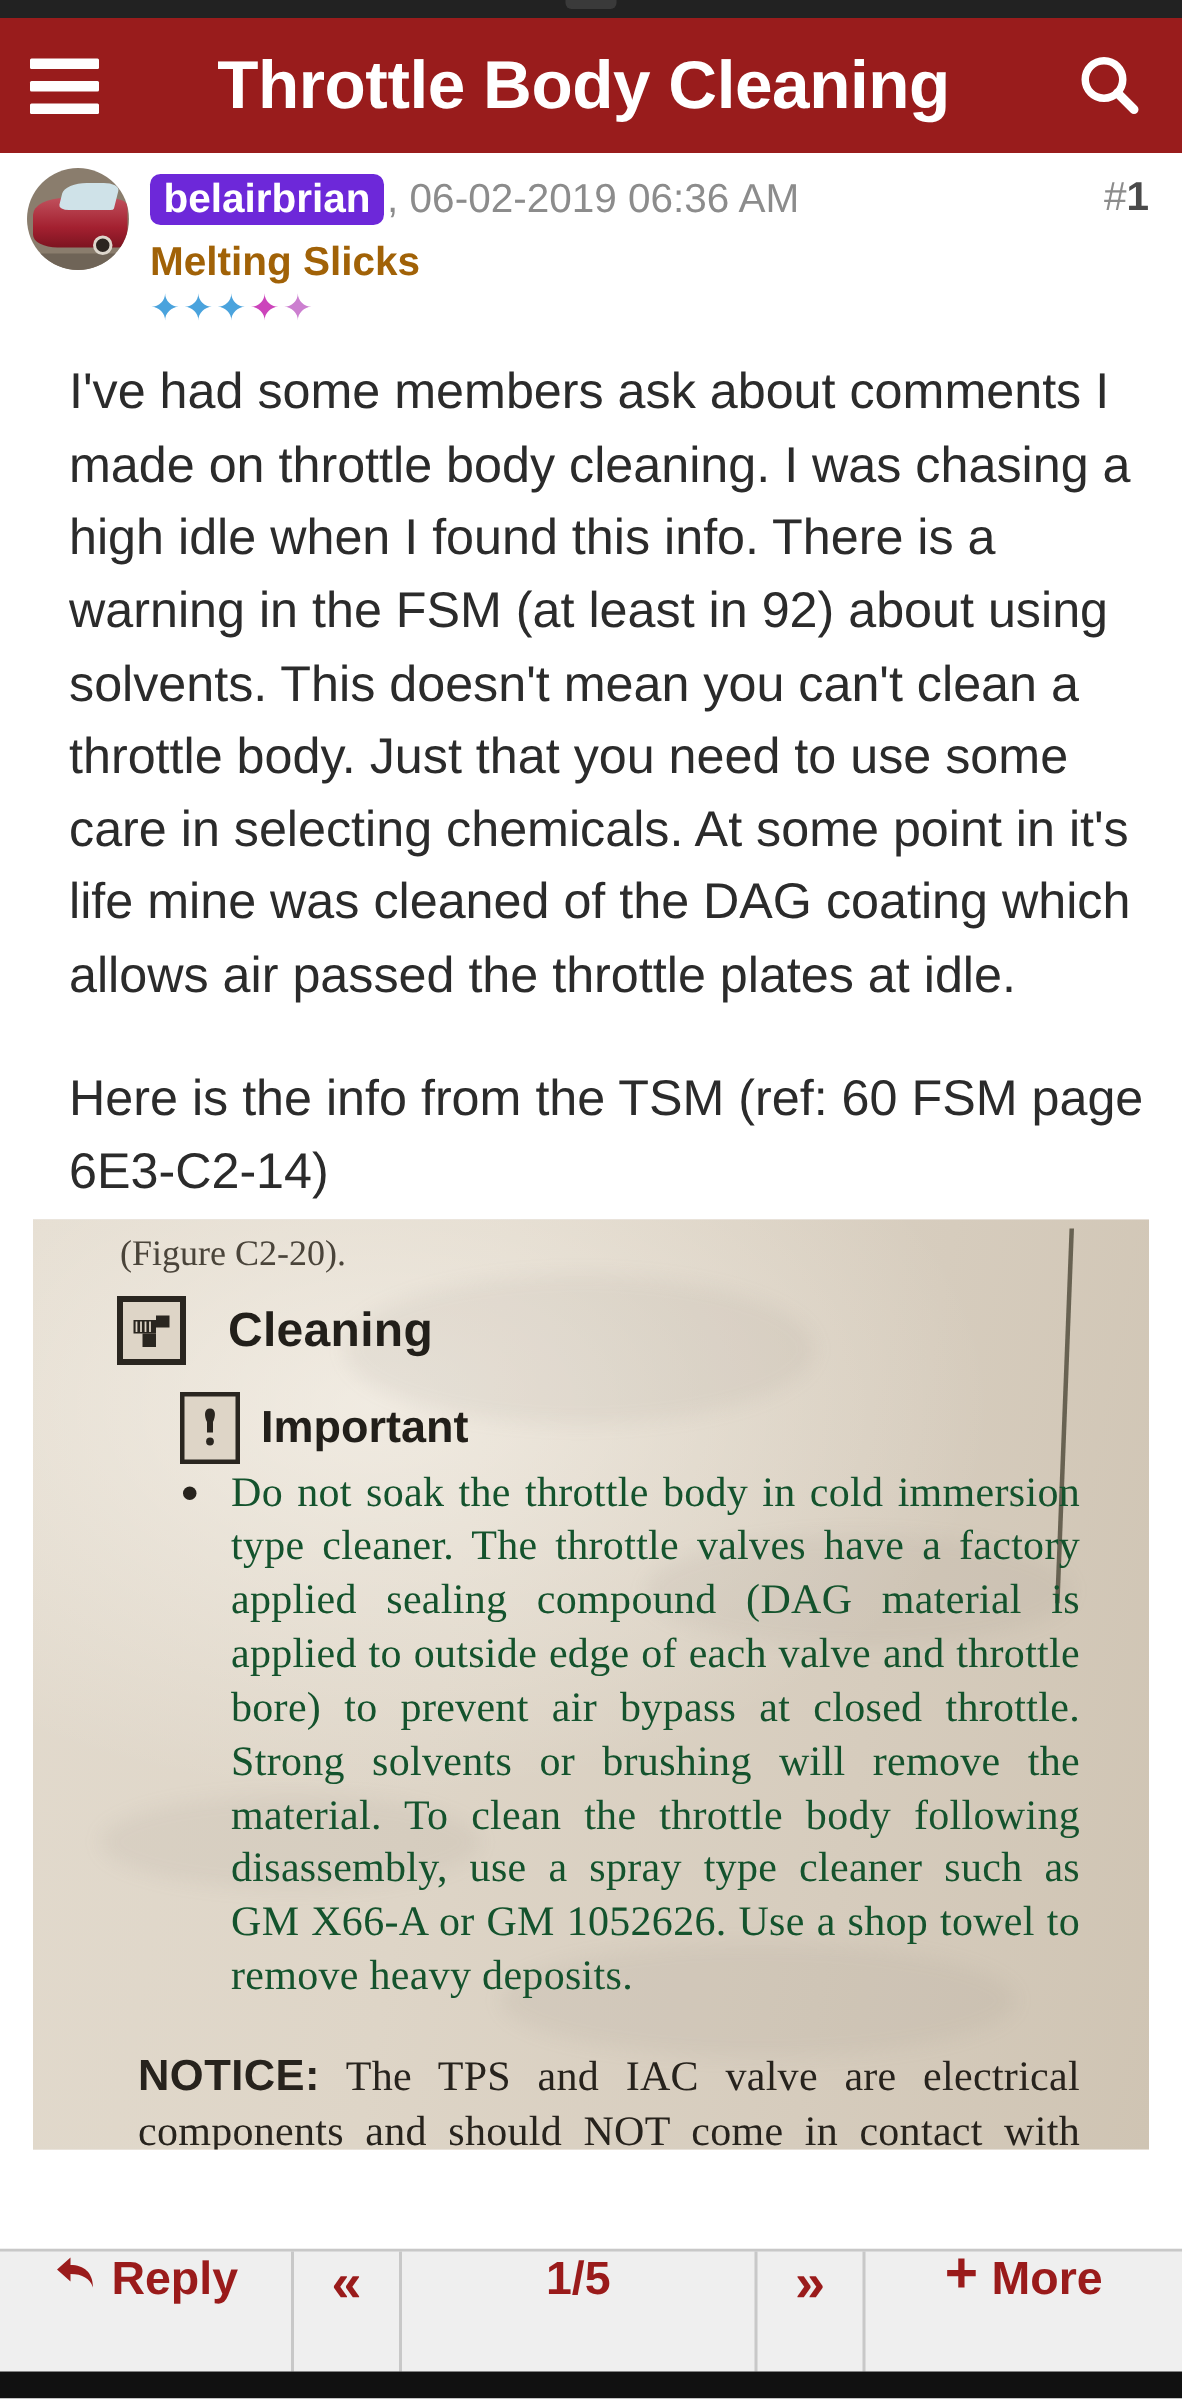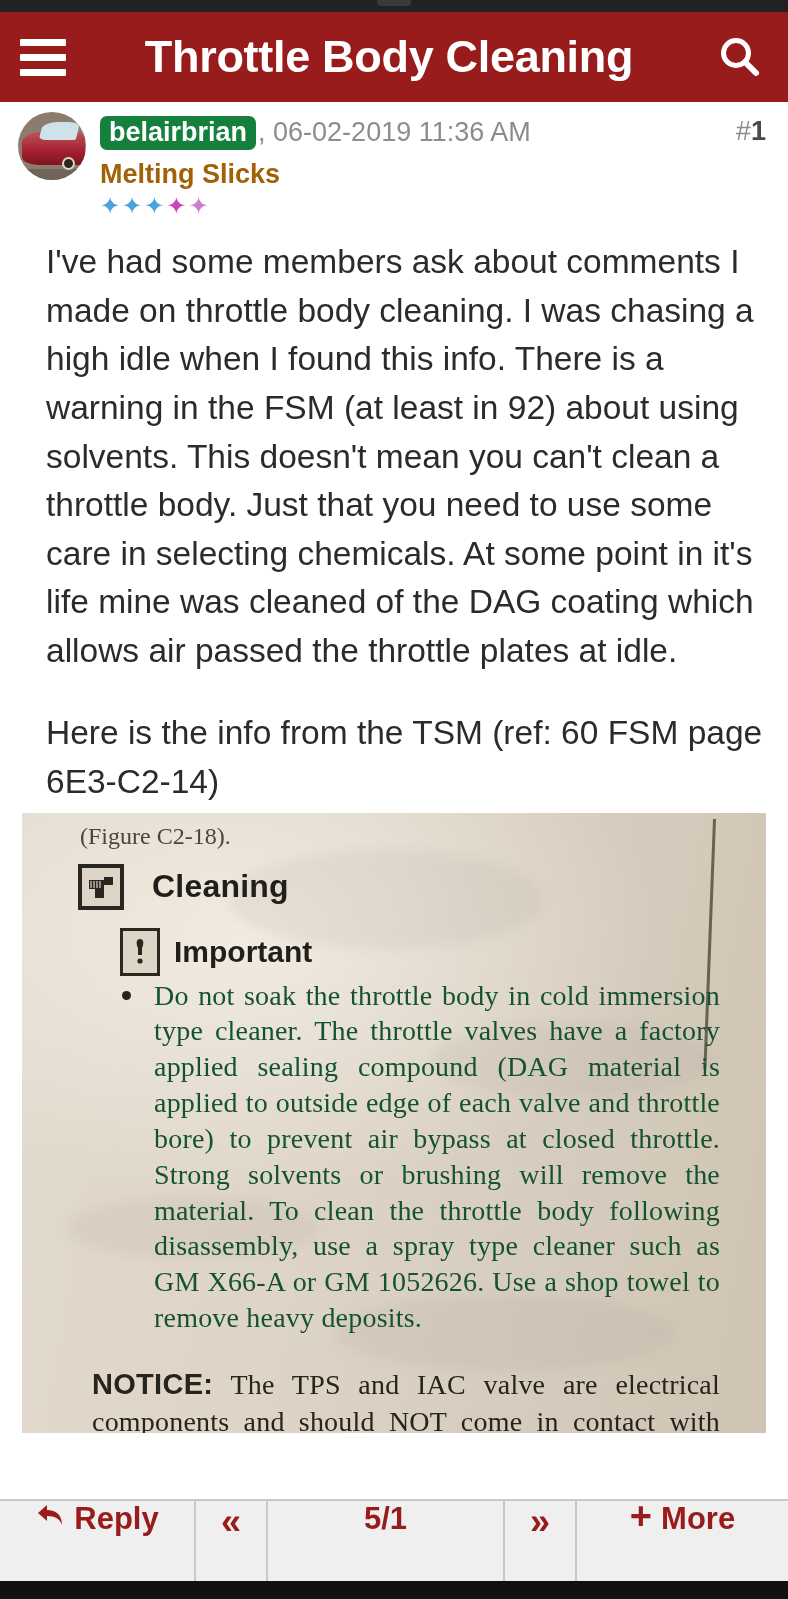--- a/index.html
+++ b/index.html
@@ -150,21 +150,21 @@
   .meta-col { flex: 1 1 auto; min-width: 0; padding-top: 4px; }
 
   .meta-line-1 {
     display: flex;
     align-items: baseline;
     flex-wrap: nowrap;
     white-space: nowrap;
   }
   .username-badge {
     display: inline-block;
-    background: #15803d;
+    background: #6d28d9;
     color: #ffffff;
     font-size: 27px;
     font-weight: bold;
     border-radius: 7px;
     padding: 2px 9px 4px 9px;
     line-height: 1.05;
   }
   .post-date {
     color: #8c8c8c;
     font-size: 27px;
@@ -397,21 +397,21 @@
       <div class="avatar">
         <div class="car-ground"></div>
         <div class="car-body"></div>
         <div class="car-glass"></div>
         <div class="car-wheel"></div>
       </div>
 
       <div class="meta-col">
         <div class="meta-line-1">
           <span class="username-badge">belairbrian</span>
-          <span class="post-date"><span>, </span><span>06-02-2019 11:36 AM</span></span>
+          <span class="post-date"><span>, </span><span>06-02-2019 06:36 AM</span></span>
         </div>
         <div class="user-title">Melting Slicks</div>
         <div class="stars">
           <span class="star" style="color:#4aa3dd">✦</span>
           <span class="star" style="color:#4aa3dd">✦</span>
           <span class="star" style="color:#4aa3dd">✦</span>
           <span class="star" style="color:#cc44bb">✦</span>
           <span class="star" style="color:#cc7fd0">✦</span>
         </div>
       </div>
@@ -427,21 +427,21 @@
     <div class="scan-wrap">
       <div class="scan-page"></div>
       <div class="scan-smudge" style="left:28%;top:6%;width:42%;height:16%;"></div>
       <div class="scan-smudge" style="left:55%;top:34%;width:38%;height:12%;"></div>
       <div class="scan-smudge" style="left:6%;top:62%;width:34%;height:10%;"></div>
       <div class="scan-smudge" style="left:42%;top:78%;width:46%;height:12%;"></div>
       <div class="scan-edge-line"></div>
 
       <div class="scan-content">
 
-        <div class="fig-ref">(Figure C2-18).</div>
+        <div class="fig-ref">(Figure C2-20).</div>
 
         <div class="scan-heading">
           <div class="icon-box">
             <svg width="28" height="28" viewBox="0 0 28 28" aria-hidden="true">
               <rect x="2" y="7" width="15" height="9" fill="#2a2620"></rect>
               <rect x="17" y="4" width="9" height="8" fill="#2a2620"></rect>
               <rect x="8" y="16" width="9" height="9" fill="#2a2620"></rect>
               <line x1="4" y1="8" x2="4" y2="15" stroke="#ded5c7" stroke-width="1.2"></line>
               <line x1="7" y1="8" x2="7" y2="15" stroke="#ded5c7" stroke-width="1.2"></line>
               <line x1="10" y1="8" x2="10" y2="15" stroke="#ded5c7" stroke-width="1.2"></line>
@@ -485,21 +485,21 @@
           <path d="M12 4 L3 12 L12 20 L12 15 C20 15 25 18 27 24 C27 14 21 9 12 9 Z" fill="#9a1b1b"></path>
         </svg>
       </span>
       <span>Reply</span>
     </div>
 
     <div class="tb-btn tb-prev">
       <span>«</span>
     </div>
 
-    <div class="tb-btn tb-page">5/1</div>
+    <div class="tb-btn tb-page">1/5</div>
 
     <div class="tb-btn tb-next">
       <span>»</span>
     </div>
 
     <div class="tb-btn tb-more">
       <span class="tb-plus">+</span>
       <span>More</span>
     </div>
   </div>

